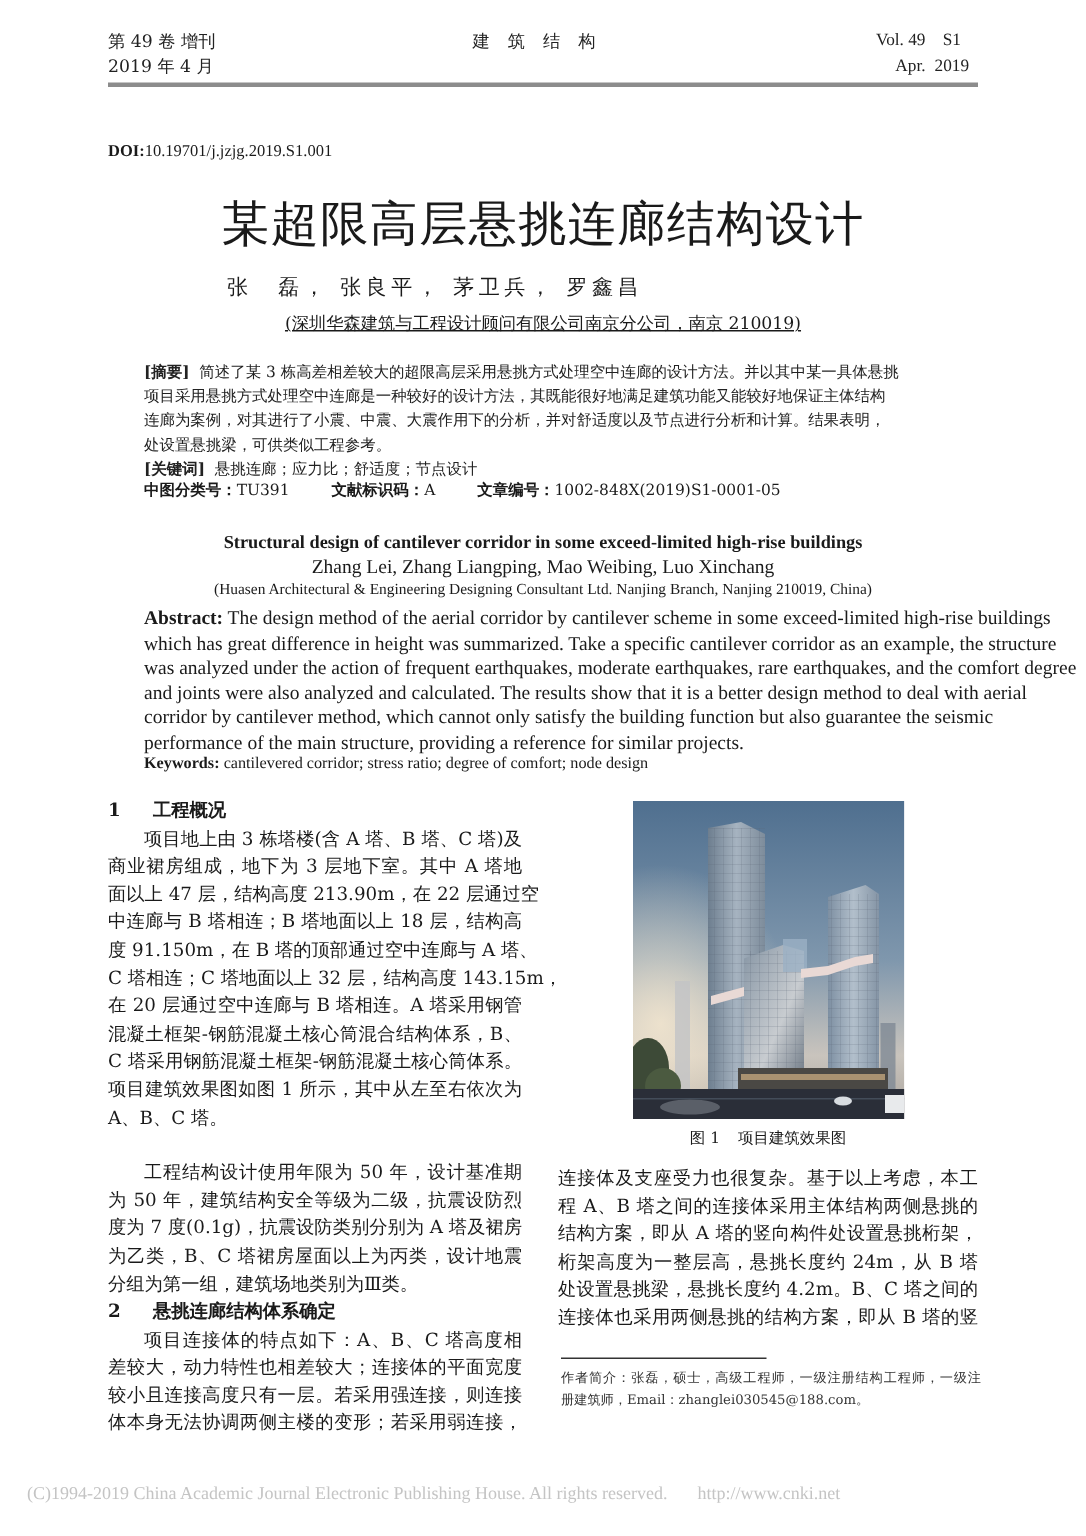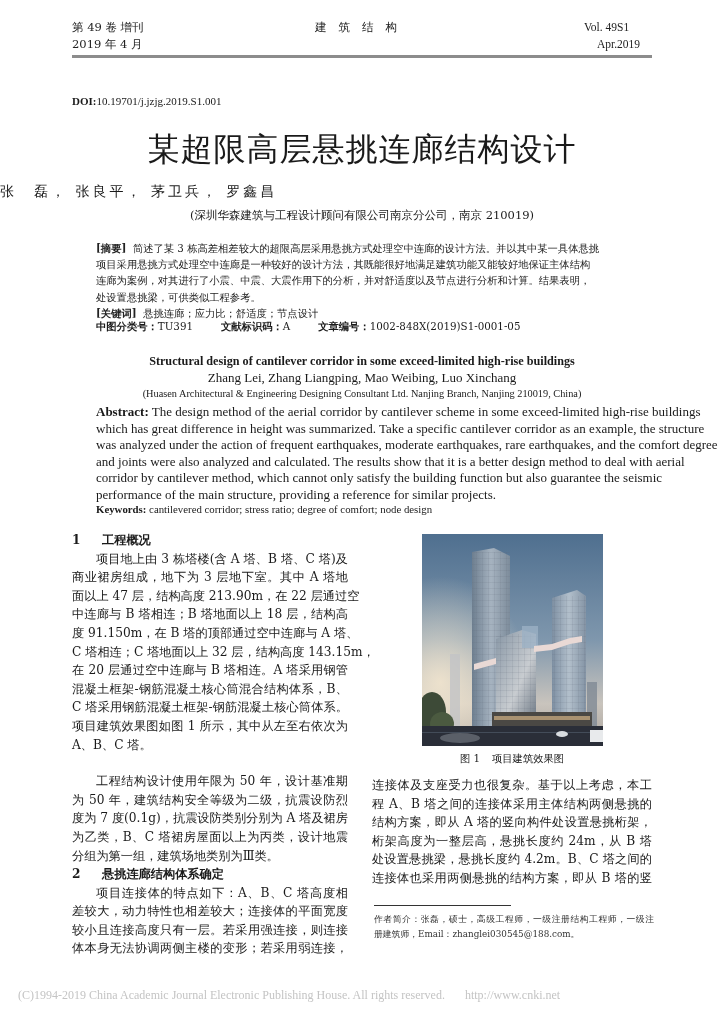--- a/index.html
+++ b/index.html
@@ -17,31 +17,31 @@
     }
     .abs { position: absolute; }
 
     
     .hdr { font-size: 11.5px; line-height: 17px; color: #222; white-space: nowrap; }
     .hdr-left { left: 72px; top: 19px; }
     .hdr-center { left: 0; width: 724px; top: 19px; text-align: center; }
     .hdr-right { right: 72px; top: 19px; text-align: right; }
     .hdr-right .row span { display: inline-block; }
     .hdr-right .r1a { width: 60px; text-align: right; }
-    .hdr-right .r1b { width: 35px; text-align: left; }
+    .hdr-right .r1b { width: 35px; text-align: center; }
     .cn-spaced { letter-spacing: 12px; }
     .rule-top { left: 72px; top: 55px; width: 580px; height: 3px; background: #8c8c8c; }
 
     .doi { left: 72px; top: 95px; font-size: 11px; font-family: "Liberation Serif", serif; }
     .doi b { font-weight: bold; }
 
     
     .title { left: 0; width: 724px; top: 128px; text-align: center; font-size: 32px; letter-spacing: 1px; font-family: "DejaVu Serif", serif; font-weight: normal; }
-    .authors { left: 0; width: 580px; top: 183px; font-size: 14px; letter-spacing: 3px; }
-    .affil { left: 0; width: 724px; top: 208px; text-align: center; font-size: 11.5px; }
+    .authors { left: 0; width: 580px; top: 183px; text-align: center; font-size: 14px; letter-spacing: 3px; }
+    .affil { left: 0; width: 724px; top: 208px; text-align: center; font-size: 11.5px; text-decoration: underline; }
 
     
     .cn-abs { left: 96px; top: 240px; width: 532px; font-size: 10.3px; line-height: 16.2px; text-align: justify; color: #222; }
     .cn-abs b { font-weight: bold; }
     .cn-line { display: block; white-space: nowrap; }
     .cls-line { left: 96px; top: 320px; font-size: 10.3px; white-space: nowrap; }
     .cls-line b { font-weight: bold; }
     .cls-line .gap { display: inline-block; width: 28px; }
 
     

